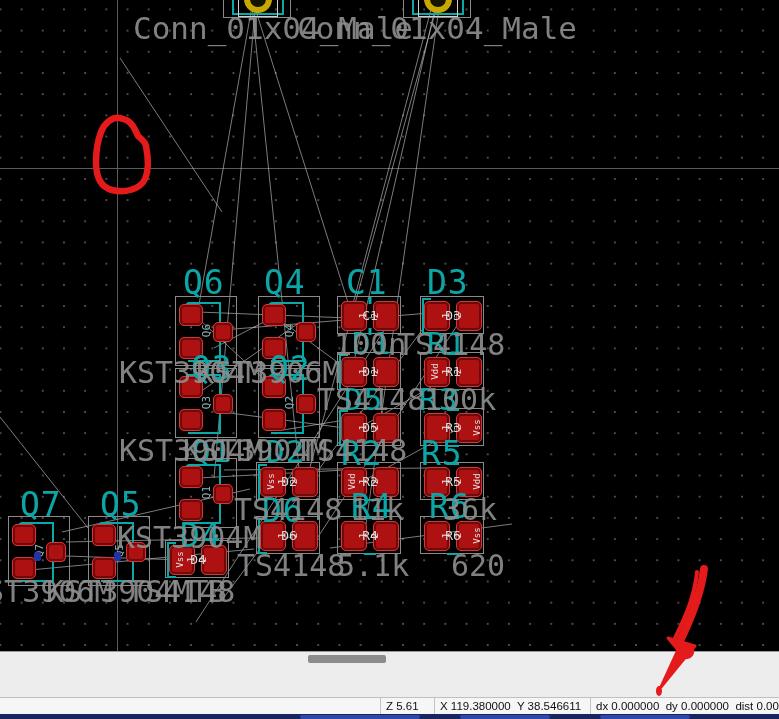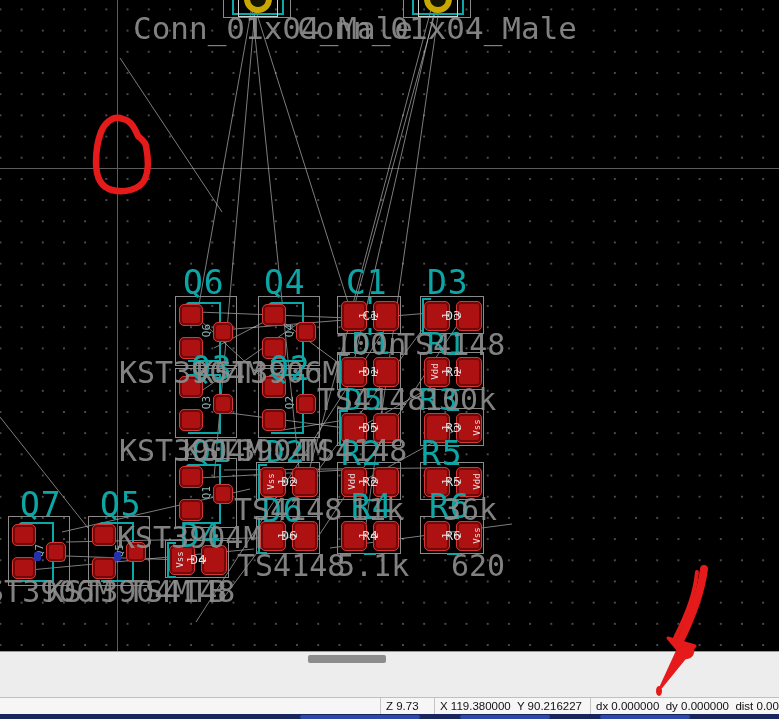--- a/index.html
+++ b/index.html
@@ -359,22 +359,22 @@
     </div>
 
   <div id="graybar">
     <div id="hthumb" style="left: 308px; width: 78px;"></div>
   </div>
 
   <div id="statusbar">
     <div class="sbsep" style="left:380px"></div>
     <div class="sbsep" style="left:434px"></div>
     <div class="sbsep" style="left:590px"></div>
-    <div class="sbfield" style="left:386px">Z 9.73</div>
-    <div class="sbfield" style="left:440px">X 119.380000  Y 90.216227</div>
+    <div class="sbfield" style="left:386px">Z 5.61</div>
+    <div class="sbfield" style="left:440px">X 119.380000  Y 38.546611</div>
     <div class="sbfield" style="left:596px">dx 0.000000  dy 0.000000  dist 0.000</div>
   </div>
 
   <div id="taskstrip">
       <div class="taskblob" style="left: 300px; width: 120px;"></div>
       <div class="taskblob" style="left: 460px; width: 90px;"></div>
       <div class="taskblob" style="left: 600px; width: 90px;"></div>
     </div>
 
   <svg id="annotations" width="779" height="719">

